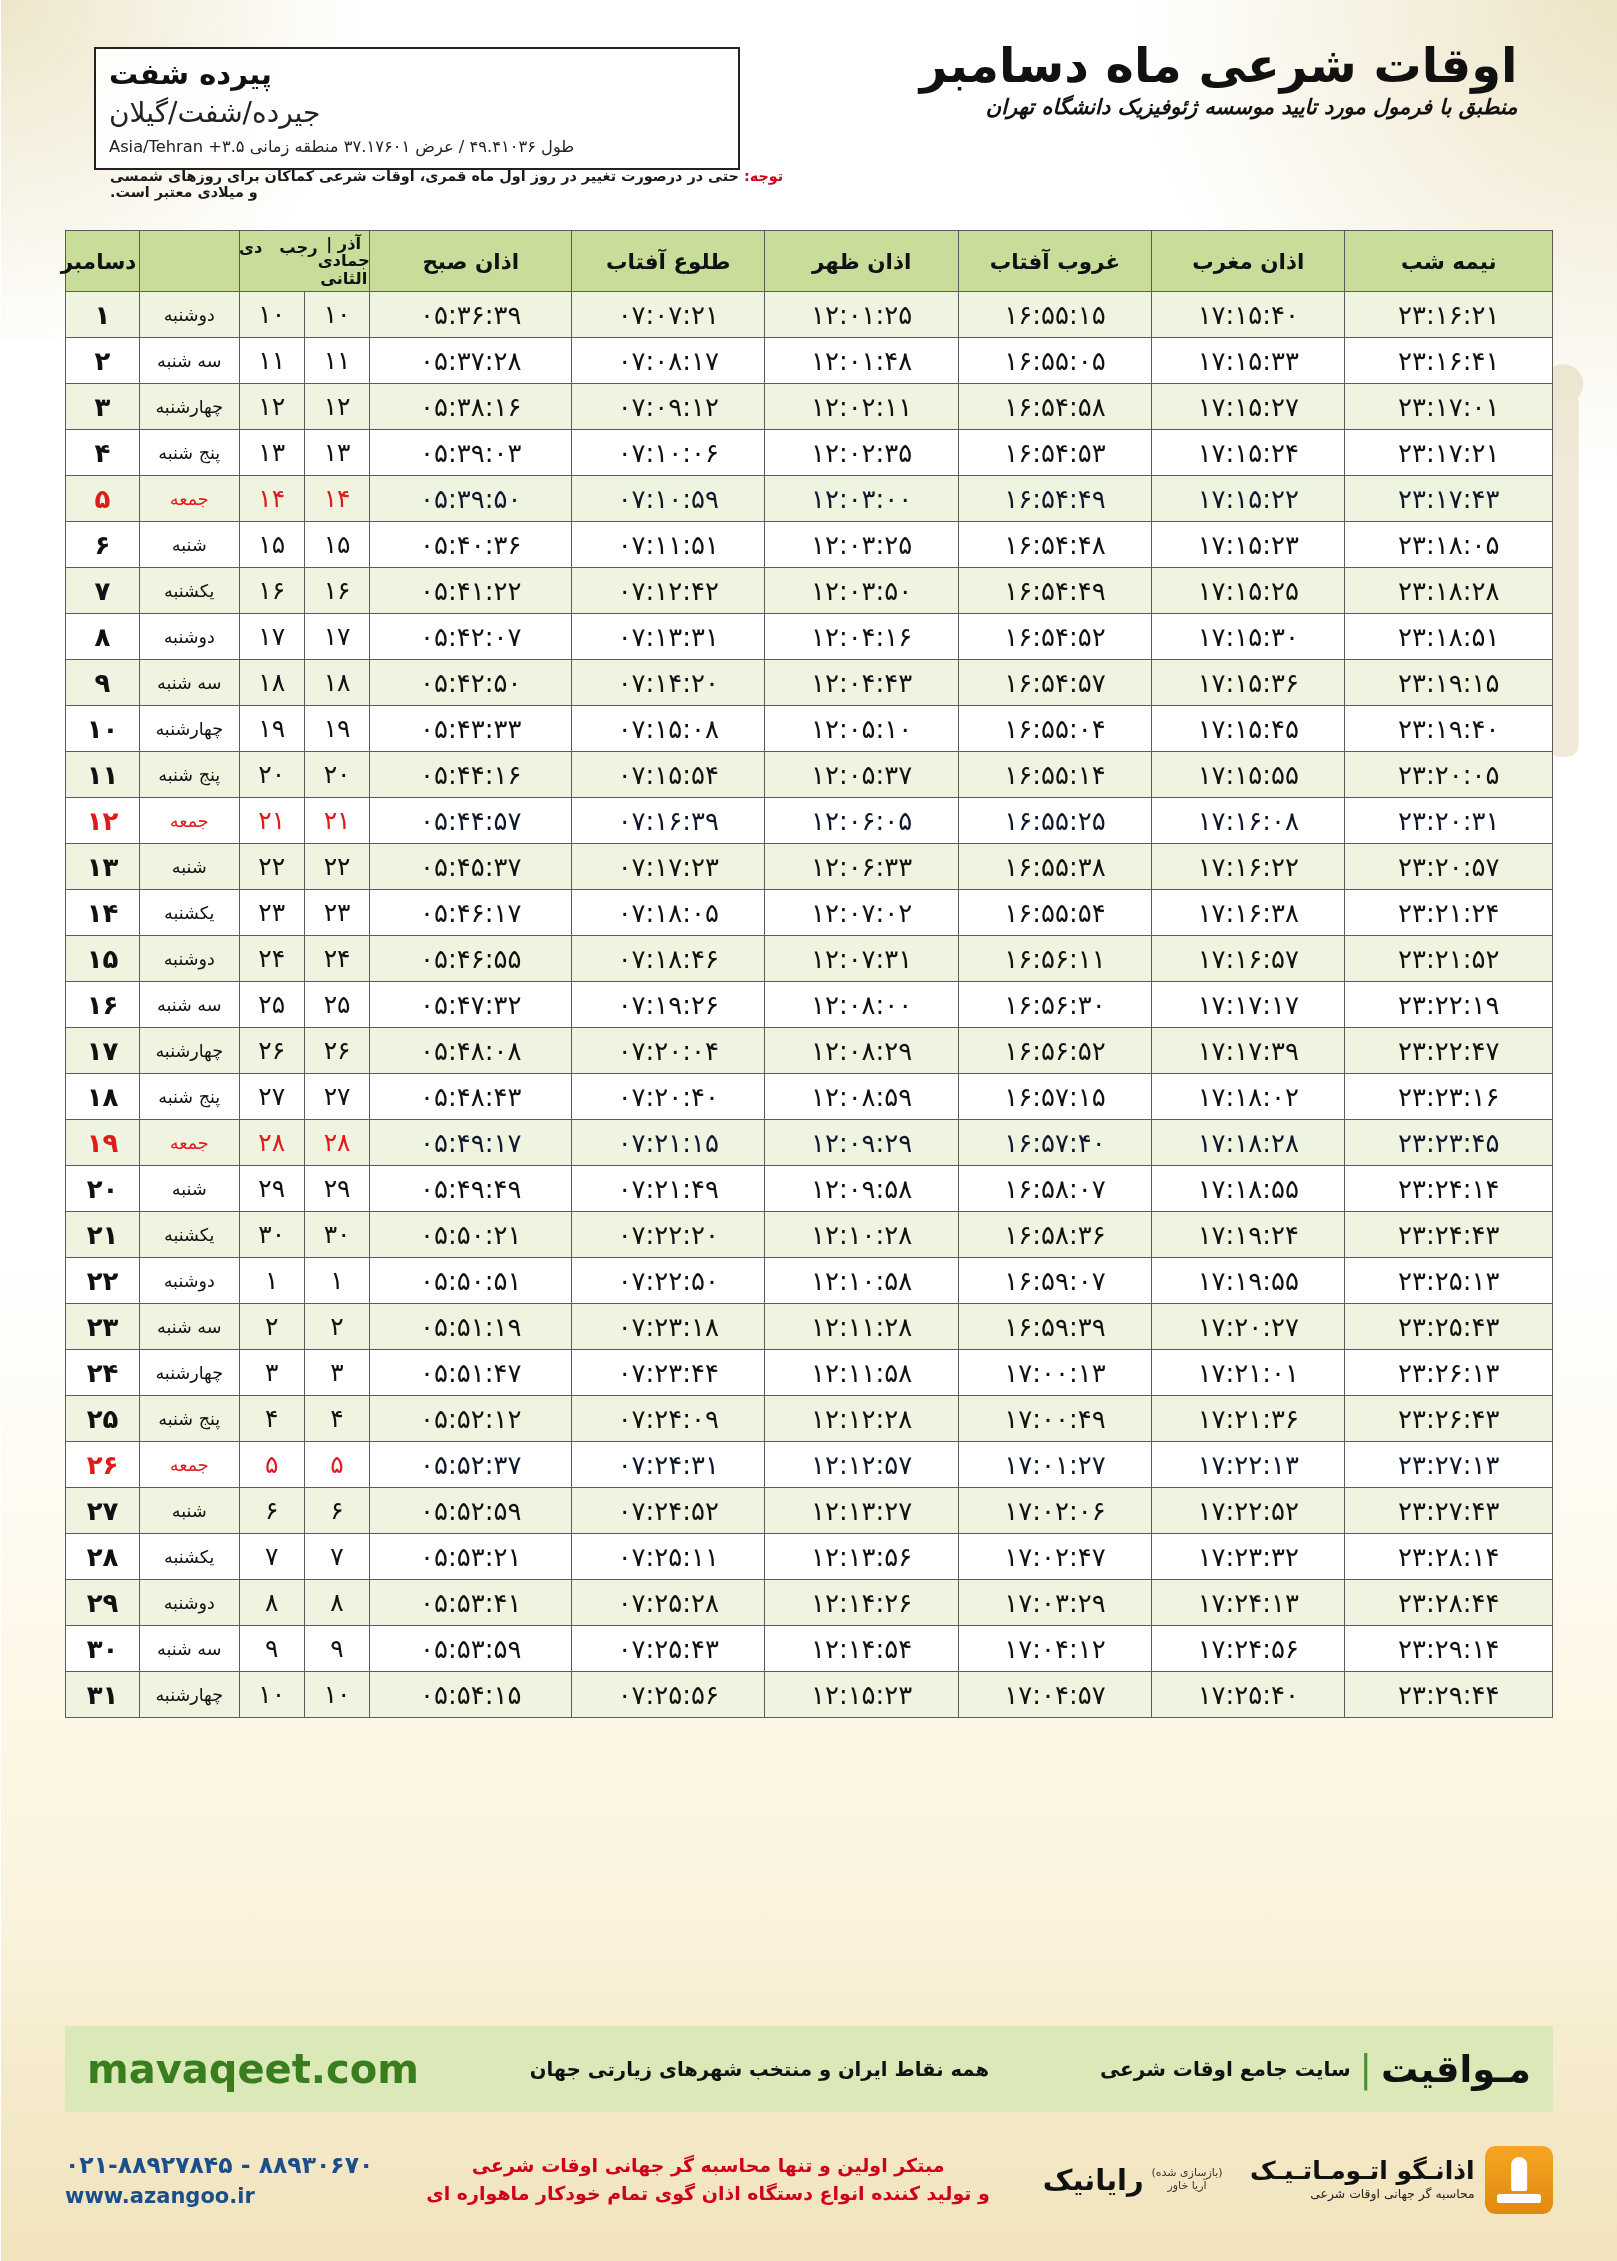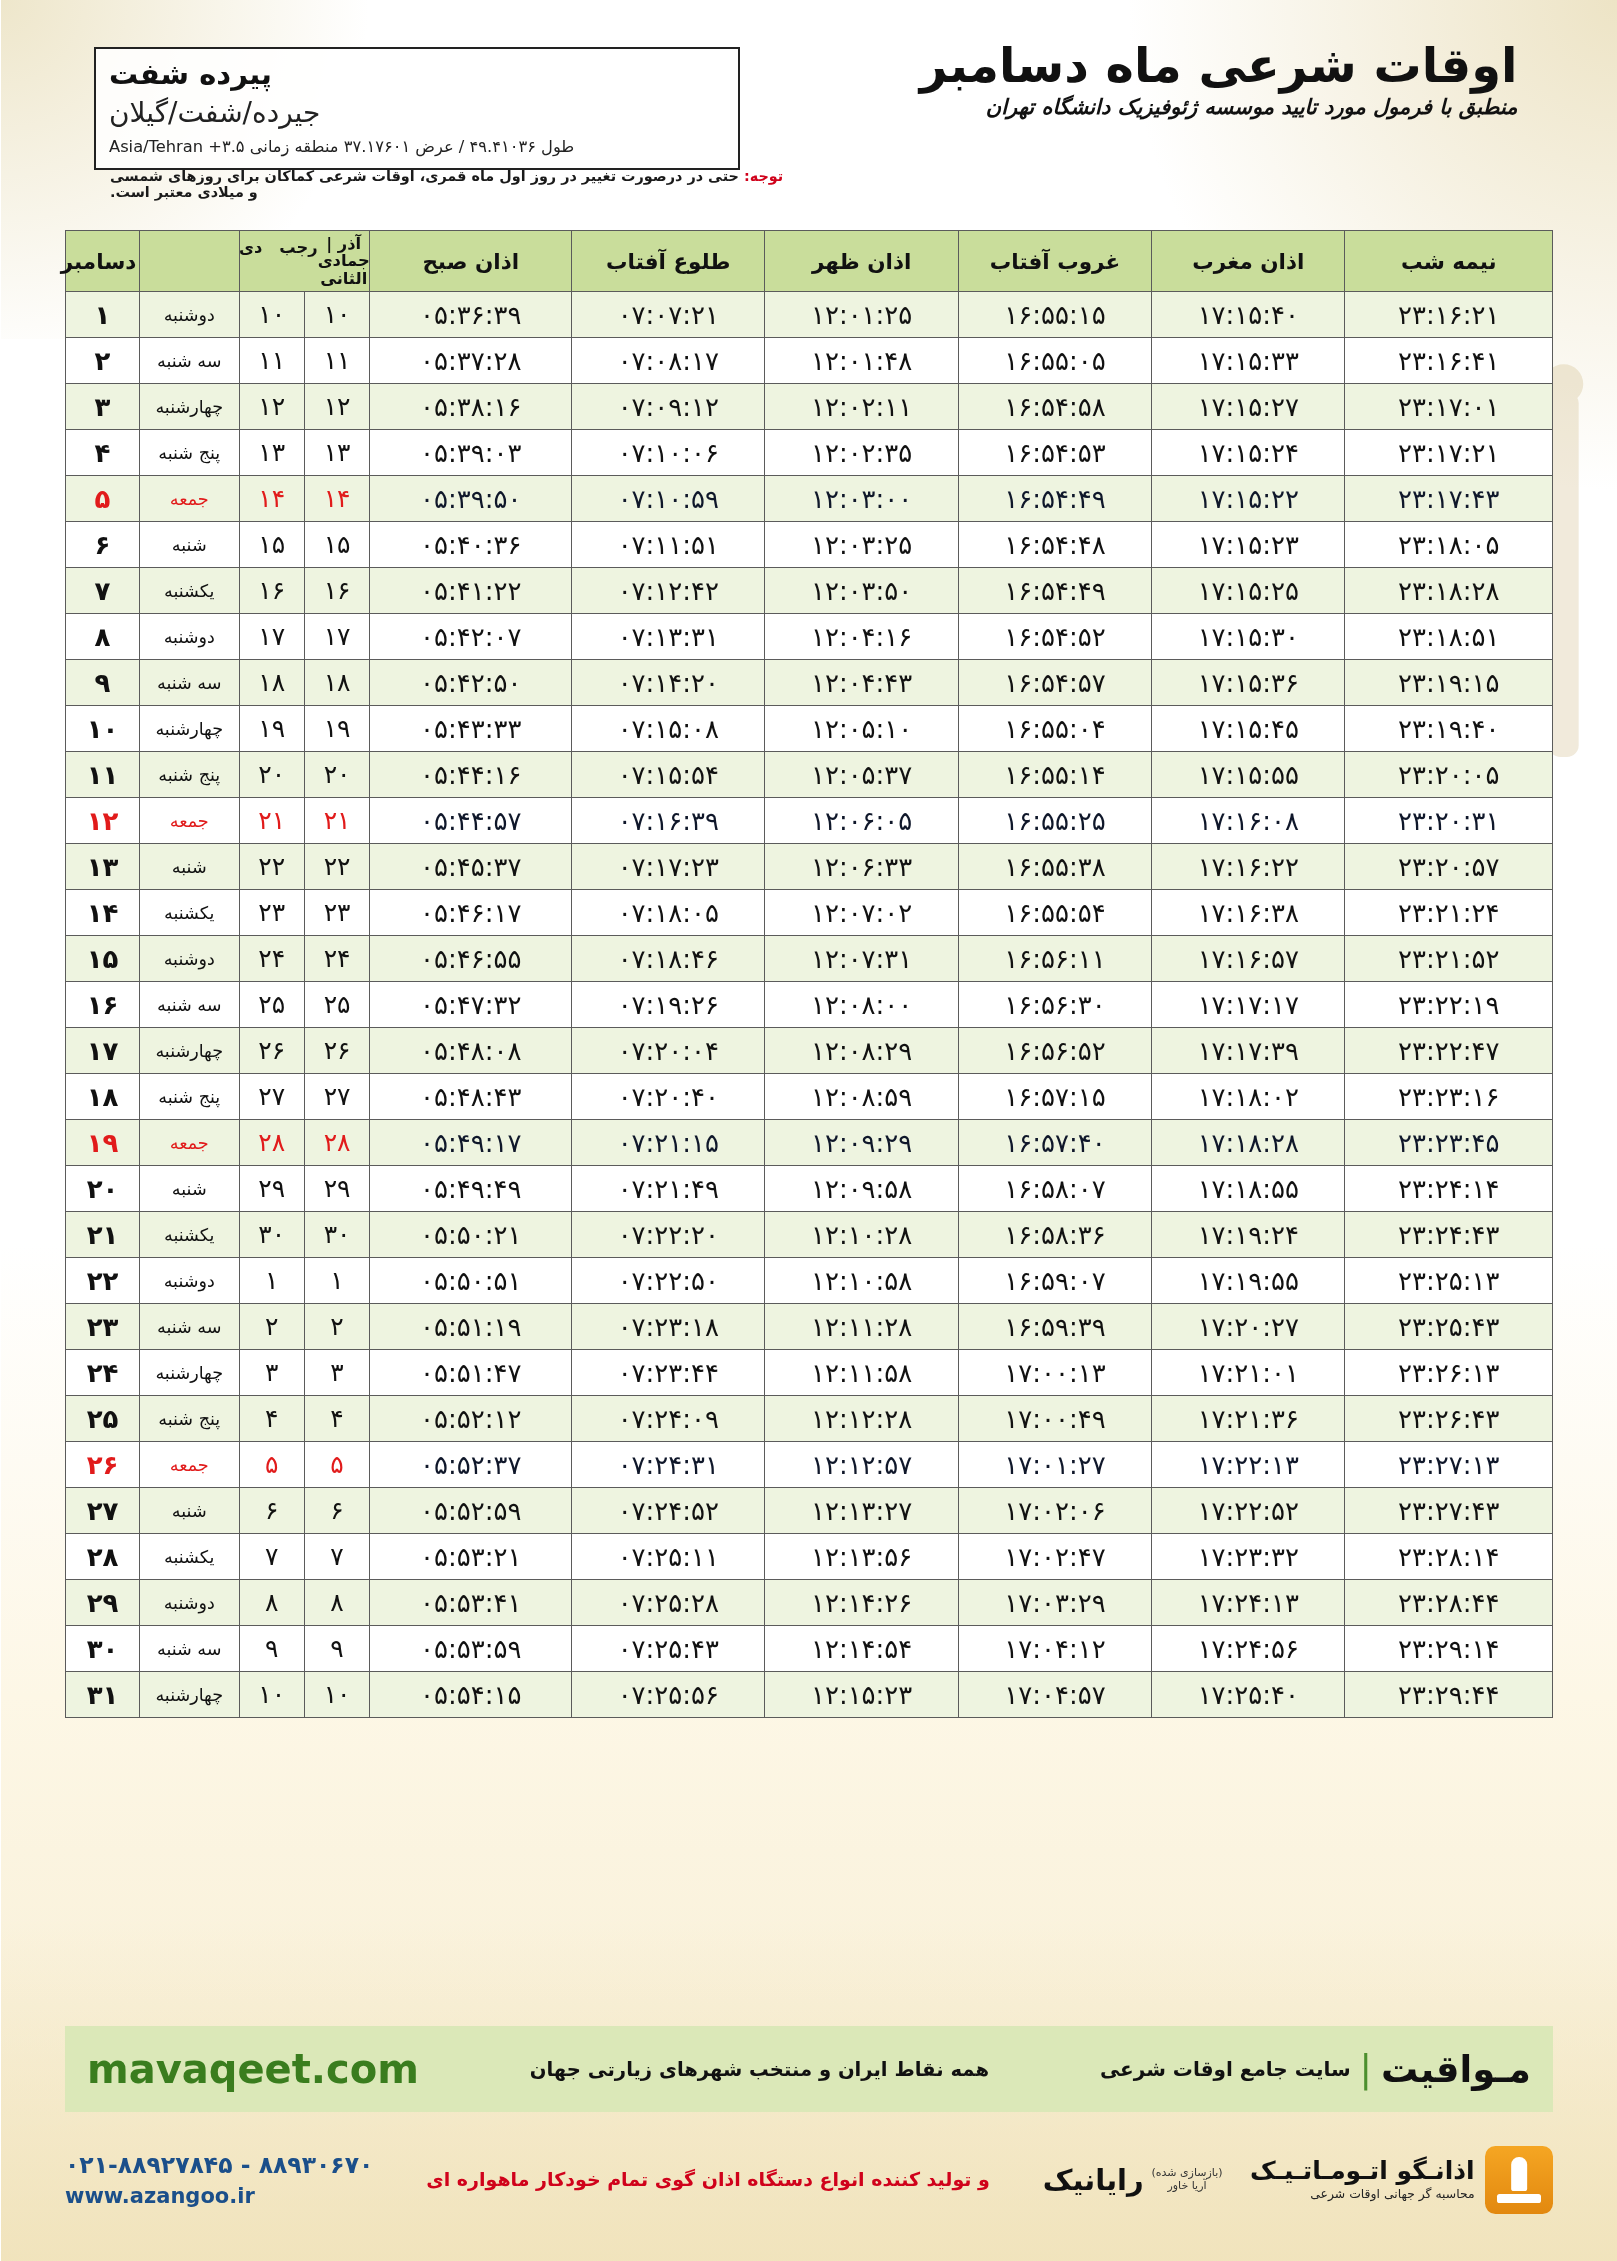--- a/index.html
+++ b/index.html
@@ -783,20 +783,21 @@
       <div class="rayaneek">
         <div class="sub">
           <div>(بازسازی شده)</div>
           <div>آریا خاور</div>
         </div>
         <div class="name">رایانیک</div>
       </div>
     </div>
 
     <div class="footer-center">
+      <div>مبتکر اولین و تنها محاسبه گر جهانی اوقات شرعی</div>
       <div>و تولید کننده انواع دستگاه اذان گوی تمام خودکار ماهواره ای</div>
     </div>
 
     <div class="footer-left">
       <div class="phone">۰۲۱-۸۸۹۲۷۸۴۵ - ۸۸۹۳۰۶۷۰</div>
       <div class="url">www.azangoo.ir</div>
     </div>
   </div>
 </div>
 

